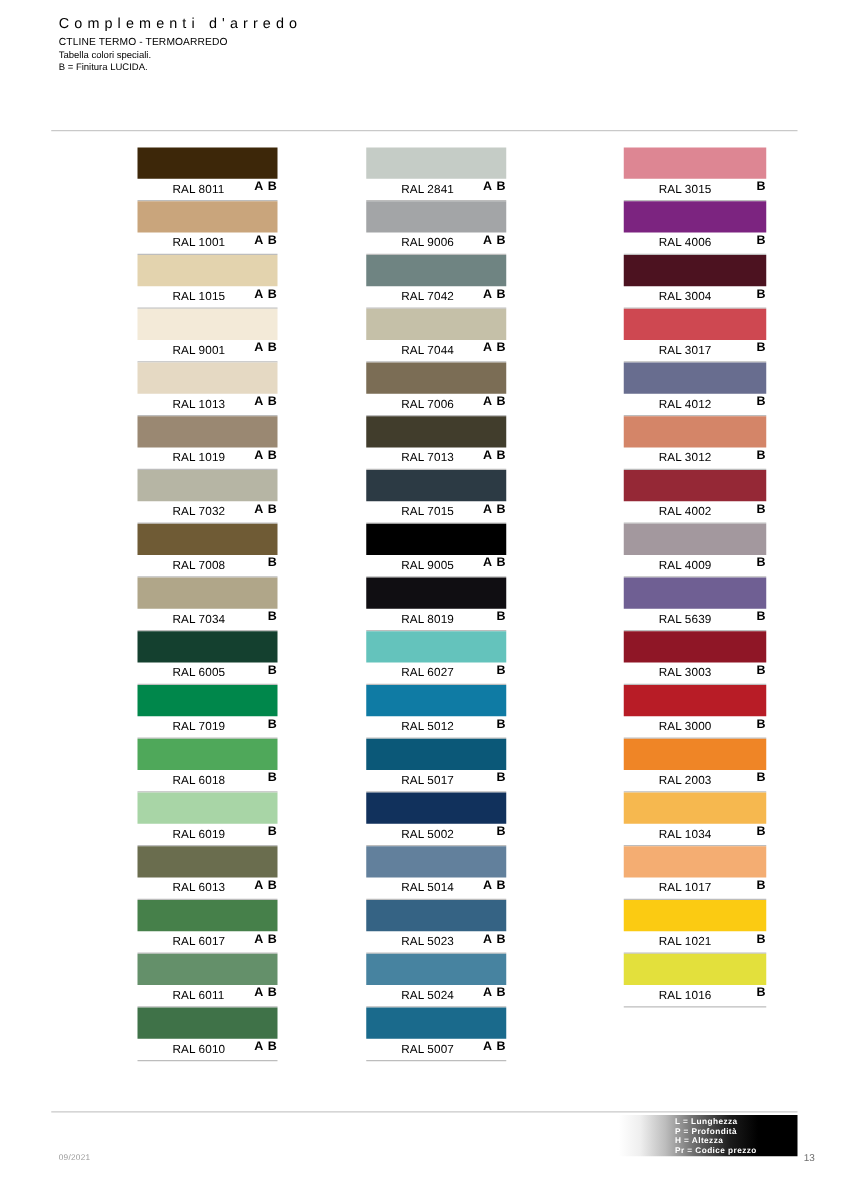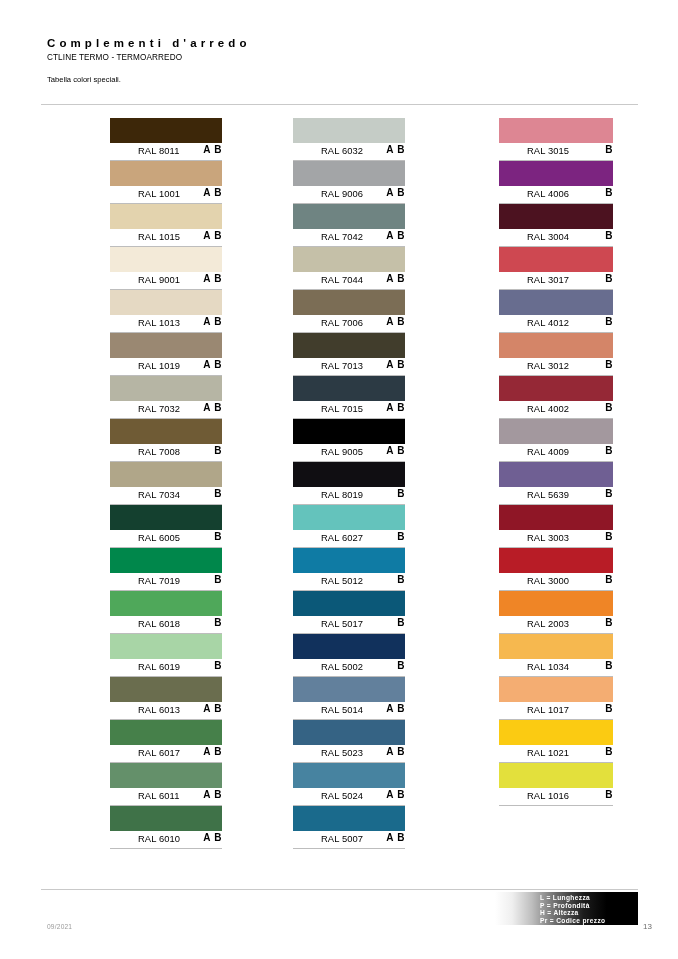--- a/index.html
+++ b/index.html
@@ -18,36 +18,35 @@
 
   
   #header {
     position: absolute;
     left: 47px;
     top: 12px;
     width: 600px;
   }
   #doc-title {
     font-size: 11.5px;
-    font-weight: bold;
+    font-weight: normal;
     letter-spacing: 4.1px;
     color: #000;
     white-space: nowrap;
     line-height: 14px;
-    margin-top: 24px;
   }
   #doc-subtitle {
     font-size: 8.2px;
     letter-spacing: 0.1px;
     color: #000;
     line-height: 11px;
     margin-top: 2px;
   }
   #intro {
-    margin-top: 12px;
+    margin-top: 0;
     font-size: 7.6px;
     line-height: 9.6px;
     color: #000;
   }
   #intro div { white-space: nowrap; }
 
   #top-rule {
     position: absolute;
     left: 41px;
     top: 104px;
@@ -151,20 +150,21 @@
   }
 </style>
 </head>
 <body>
 
 <div id="header">
   <div id="doc-title">Complementi d'arredo</div>
   <div id="doc-subtitle">CTLINE TERMO - TERMOARREDO</div>
   <div id="intro">
       <div>Tabella colori speciali.</div>
+      <div>B = Finitura LUCIDA.</div>
     </div>
 </div>
 
 <div id="top-rule"></div>
 
 <div id="chart">
   <div class="color-column" id="column-1">
       <div class="swatch-row">
         <div class="swatch" style="background: rgb(61, 39, 9);"></div>
         <div class="swatch-meta">
@@ -282,21 +282,21 @@
         <div class="swatch-meta">
           <span class="swatch-name">RAL 6010</span>
           <span class="finish-badges"><span class="fin">A</span><span class="fin">B</span></span>
         </div>
       </div>
     </div>
   <div class="color-column" id="column-2">
       <div class="swatch-row">
         <div class="swatch" style="background: rgb(197, 204, 198);"></div>
         <div class="swatch-meta">
-          <span class="swatch-name">RAL 6032</span>
+          <span class="swatch-name">RAL 2841</span>
           <span class="finish-badges"><span class="fin">A</span><span class="fin">B</span></span>
         </div>
       </div>
       <div class="swatch-row">
         <div class="swatch" style="background: rgb(163, 165, 167);"></div>
         <div class="swatch-meta">
           <span class="swatch-name">RAL 9006</span>
           <span class="finish-badges"><span class="fin">A</span><span class="fin">B</span></span>
         </div>
       </div>

